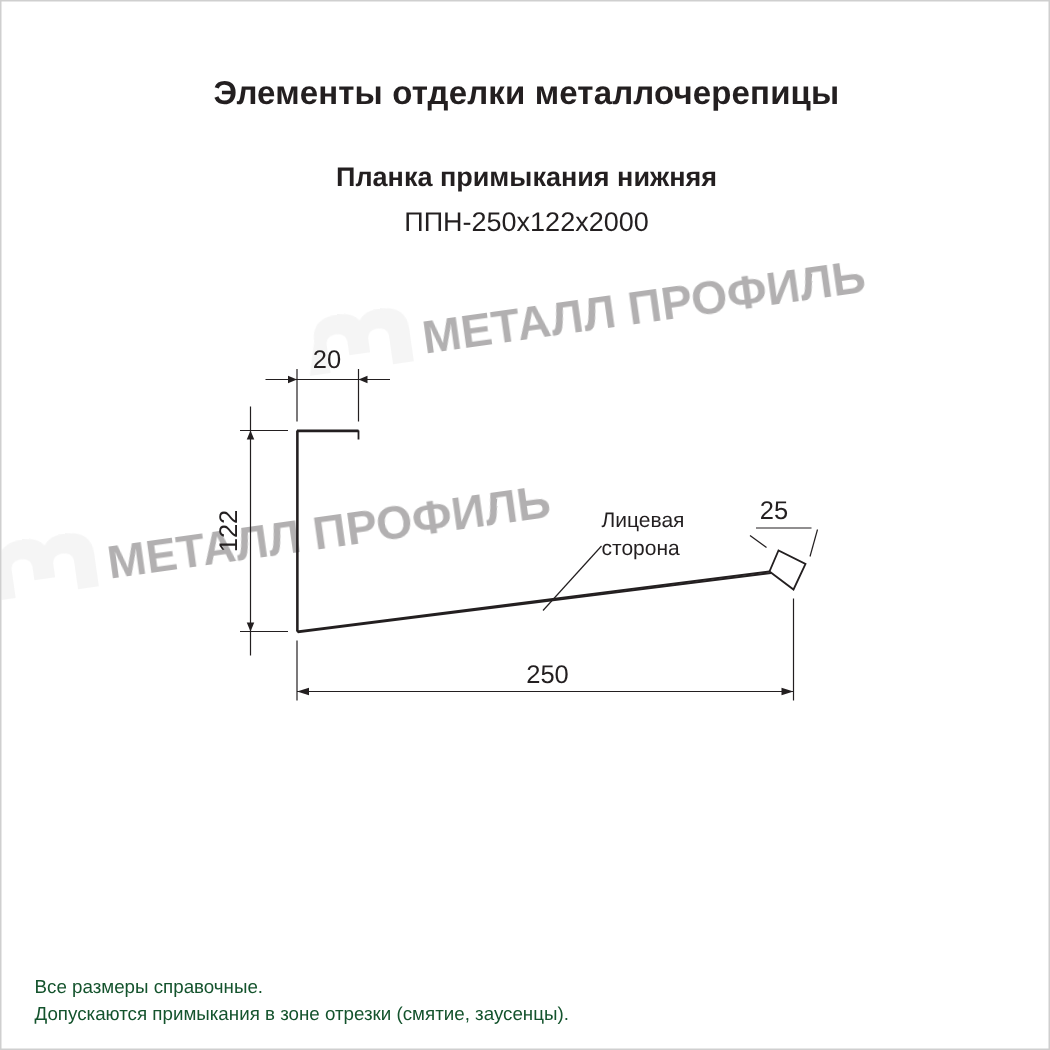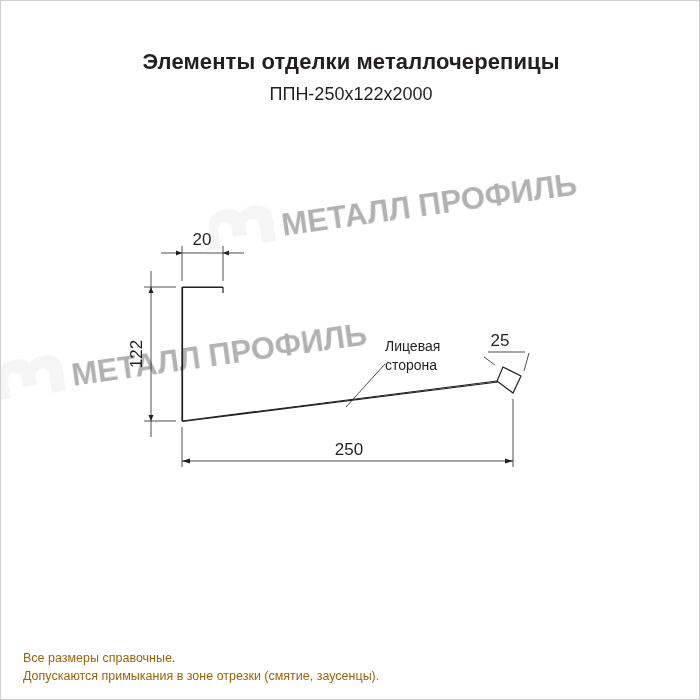--- a/index.html
+++ b/index.html
@@ -44,55 +44,56 @@
   }
   .title-code {
     font-size: 18px;
     font-weight: normal;
     line-height: 26px;
     margin-top: 4px;
   }
   .drawing {
     position: absolute;
     top: 170px;
-    left: 0;
+    left: 16px;
     width: 588px;
     height: 360px;
   }
   .watermarks {
     position: absolute;
     top: 170px;
     left: 0;
     width: 700px;
     height: 360px;
     pointer-events: none;
   }
   .footer {
     position: absolute;
     left: 22px;
     bottom: 14px;
     font-size: 12.5px;
     line-height: 18px;
-    color: #a16207;
+    color: #14532d;
   }
   .footer div {
     white-space: nowrap;
   }
   svg text {
     font-family: "Liberation Sans", sans-serif;
     fill: #231f20;
   }
 </style>
 </head>
 <body>
 
 <div class="page">
 
   <div class="titles">
     <div class="title-main">Элементы отделки металлочерепицы</div>
+    <div class="title-sub">Планка примыкания нижняя</div>
     <div class="title-code">ППН-250х122х2000</div>
   </div>
 
   <div class="watermarks">
     <svg width="700" height="360" viewBox="0 0 700 360" xmlns="http://www.w3.org/2000/svg">
       <g opacity="0.35" fill="#e3e3e3" stroke="none">
 
         <g transform="translate(200,40) rotate(-8)">
           <g>
             <path d="M6,18 q0,-16 18,-16 q10,0 14,6 q4,-6 14,-6 q18,0 18,16 l0,22 l-14,0 l0,-18 q0,-7 -7,-7 q-7,0 -7,7 l0,8 l-14,0 l0,-8 q0,-7 -7,-7 q-7,0 -7,7 l0,18 l-14,0 z"></path>

